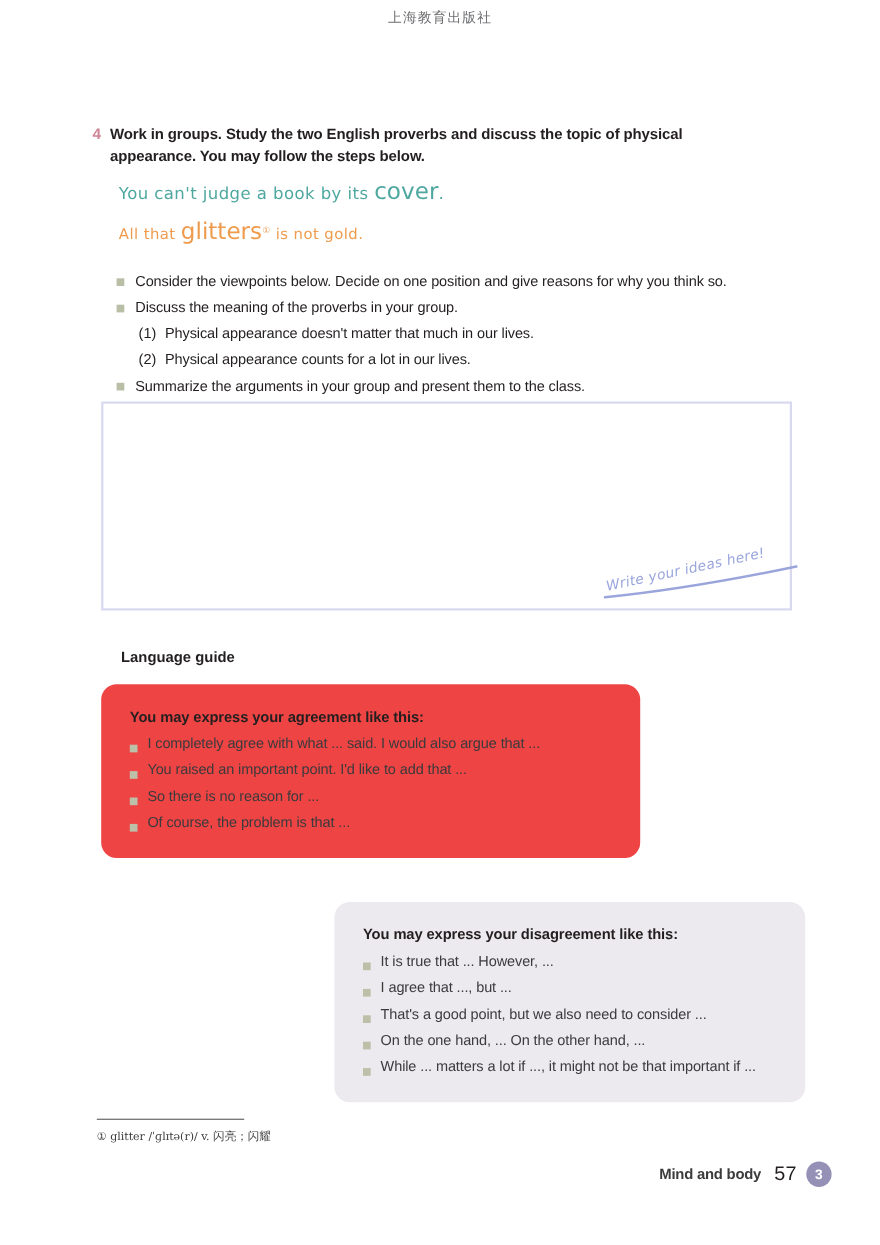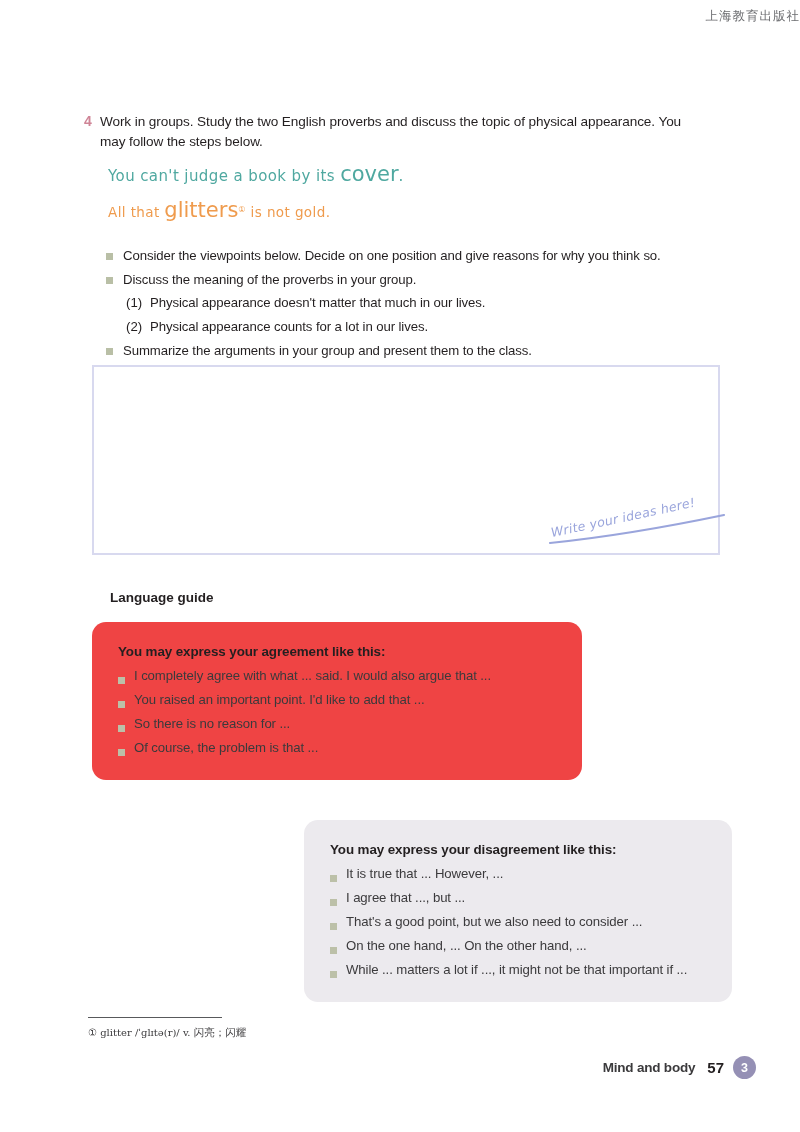--- a/index.html
+++ b/index.html
@@ -15,21 +15,21 @@
     color: #231f20;
     overflow: hidden;
   }
 
   
   .page-header {
     position: absolute;
     top: 8px;
     left: 0;
     width: 800px;
-    text-align: right;
+    text-align: center;
     font-family: "DejaVu Sans", sans-serif;
     font-size: 12.5px;
     color: #6d6e71;
     letter-spacing: 1px;
   }
 
   
   .task {
     position: absolute;
     top: 112px;
@@ -43,21 +43,21 @@
   .task-number {
     flex: 0 0 auto;
     width: 16px;
     font-size: 14px;
     font-weight: bold;
     color: #cf8496;
     line-height: 19px;
   }
   .task-text {
     font-size: 13.6px;
-    font-weight: normal;
+    font-weight: bold;
     line-height: 19.5px;
     letter-spacing: -0.1px;
     color: #231f20;
   }
 
   
   .proverbs {
     position: absolute;
     top: 164px;
     left: 108px;
@@ -244,22 +244,22 @@
     display: flex;
     align-items: center;
   }
   .footer-title {
     font-size: 13.5px;
     font-weight: bold;
     color: #3b3a3c;
     letter-spacing: -0.2px;
   }
   .footer-page {
-    font-size: 15px;
-    font-weight: bold;
+    font-size: 18px;
+    font-weight: normal;
     color: #231f20;
     margin-left: 12px;
   }
   .unit-badge {
     margin-left: 9px;
     width: 23px;
     height: 23px;
     border-radius: 50%;
     background: #9590b5;
     color: #ffffff;

